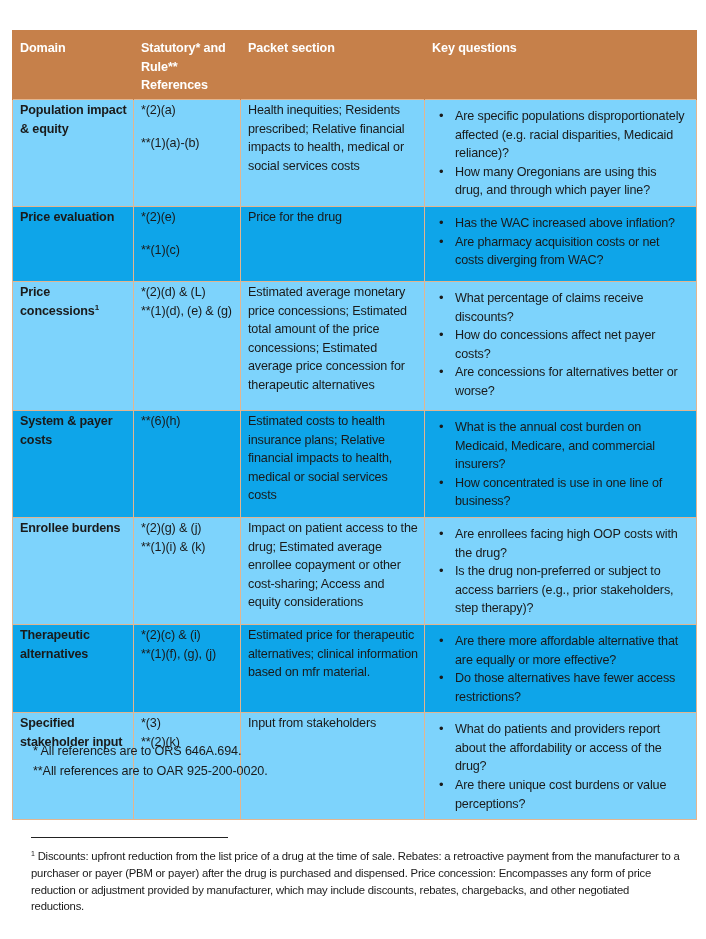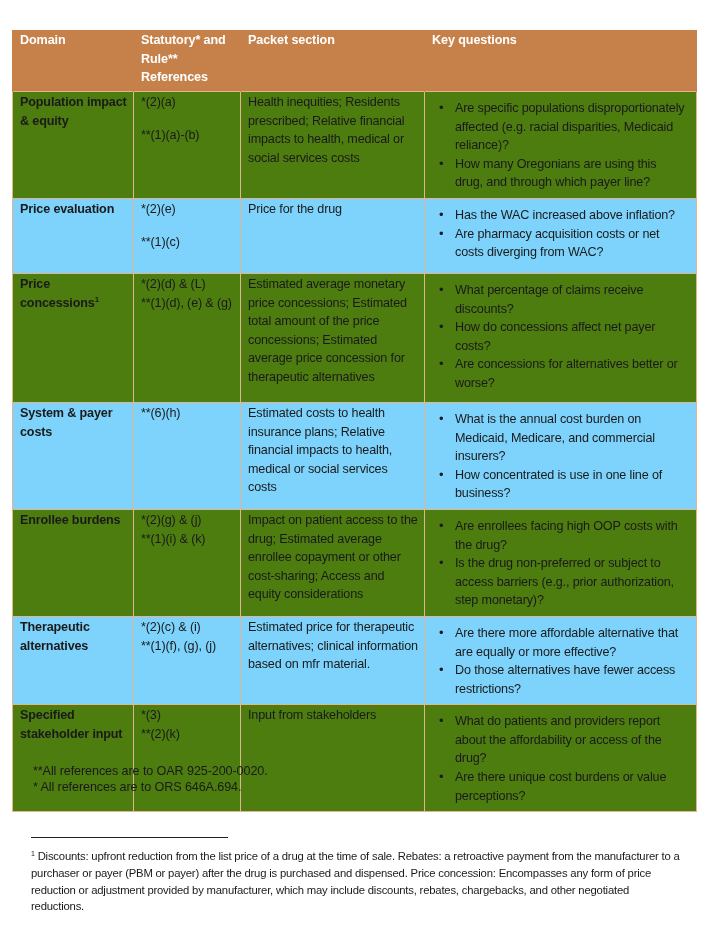--- a/index.html
+++ b/index.html
@@ -11,41 +11,41 @@
     position: absolute; left: 12px; top: 30px; width: 684px;
     border-collapse: collapse; table-layout: fixed;
     font-size: 12.6px; line-height: 18.6px;
   }
   table.grid col.c1 { width: 121px; }
   table.grid col.c2 { width: 107px; }
   table.grid col.c3 { width: 184px; }
   table.grid col.c4 { width: 272px; }
   table.grid th {
     background: #c6804a; color: #ffffff; font-weight: bold; text-align: left;
-    vertical-align: top; padding: 1px 6px 0 7px; height: 60px;
+    vertical-align: top; padding: 9px 6px 0 7px; height: 60px;
     border-left: 1px solid #c6804a; border-right: 1px solid #c6804a;
     letter-spacing: -0.1px;
   }
   table.grid td {
     vertical-align: top; padding: 1px 5px 0 7px;
     border: 1px solid #e2b58f; letter-spacing: -0.15px;
   }
-  table.grid tr.shaded td { background: #4d7c0f; }
-  table.grid tr.plain td { background: #7dd3fc; }
+  table.grid tr.shaded td { background: #7dd3fc; }
+  table.grid tr.plain td { background: #0ea5e9; }
   td.domain { font-weight: bold; }
   .ref { display: block; }
   .ref.gap { margin-top: 14px; }
   ul.qs { list-style: none; margin: 6px; padding: 0; }
   ul.qs li { position: relative; padding-left: 17px; }
   ul.qs li::before {
     content: "\2022"; position: absolute; left: 1px; top: 0; font-size: 13px;
   }
   sup.fn { font-size: 8px; line-height: 0; vertical-align: 5px; }
   .note { position: absolute; left: 33px; font-size: 12.6px; letter-spacing: -0.1px; }
-  .note.n1 { top: 744px; margin-top: 36px; }
+  .note.n1 { top: 744px; }
   .note.n2 { top: 764px; }
   .rule { position: absolute; left: 31px; top: 837px; width: 197px; height: 0; border-top: 1px solid #222; }
   .footnote {
     position: absolute; left: 31px; top: 848px; width: 650px;
     font-size: 11.3px; line-height: 16.8px; letter-spacing: -0.2px;
   }
   .footnote sup { font-size: 7px; vertical-align: 4px; line-height: 0; }
 </style>
 </head>
 <body>
@@ -130,21 +130,21 @@
     <tr class="shaded" style="height:94px">
       <td class="domain">Enrollee burdens</td>
       <td>
         <span class="ref">*(2)(g) &amp; (j)</span>
         <span class="ref">**(1)(i) &amp; (k)</span>
       </td>
       <td>Impact on patient access to the drug; Estimated average enrollee copayment or other cost-sharing; Access and equity considerations</td>
       <td>
         <ul class="qs">
           <li>Are enrollees facing high OOP costs with the drug?</li>
-          <li>Is the drug non-preferred or subject to access barriers (e.g., prior authorization, step monetary)?</li>
+          <li>Is the drug non-preferred or subject to access barriers (e.g., prior stakeholders, step therapy)?</li>
         </ul>
       </td>
     </tr>
 
     <tr class="plain" style="height:76px">
       <td class="domain">Therapeutic alternatives</td>
       <td>
         <span class="ref">*(2)(c) &amp; (i)</span>
         <span class="ref">**(1)(f), (g), (j)</span>
       </td>

